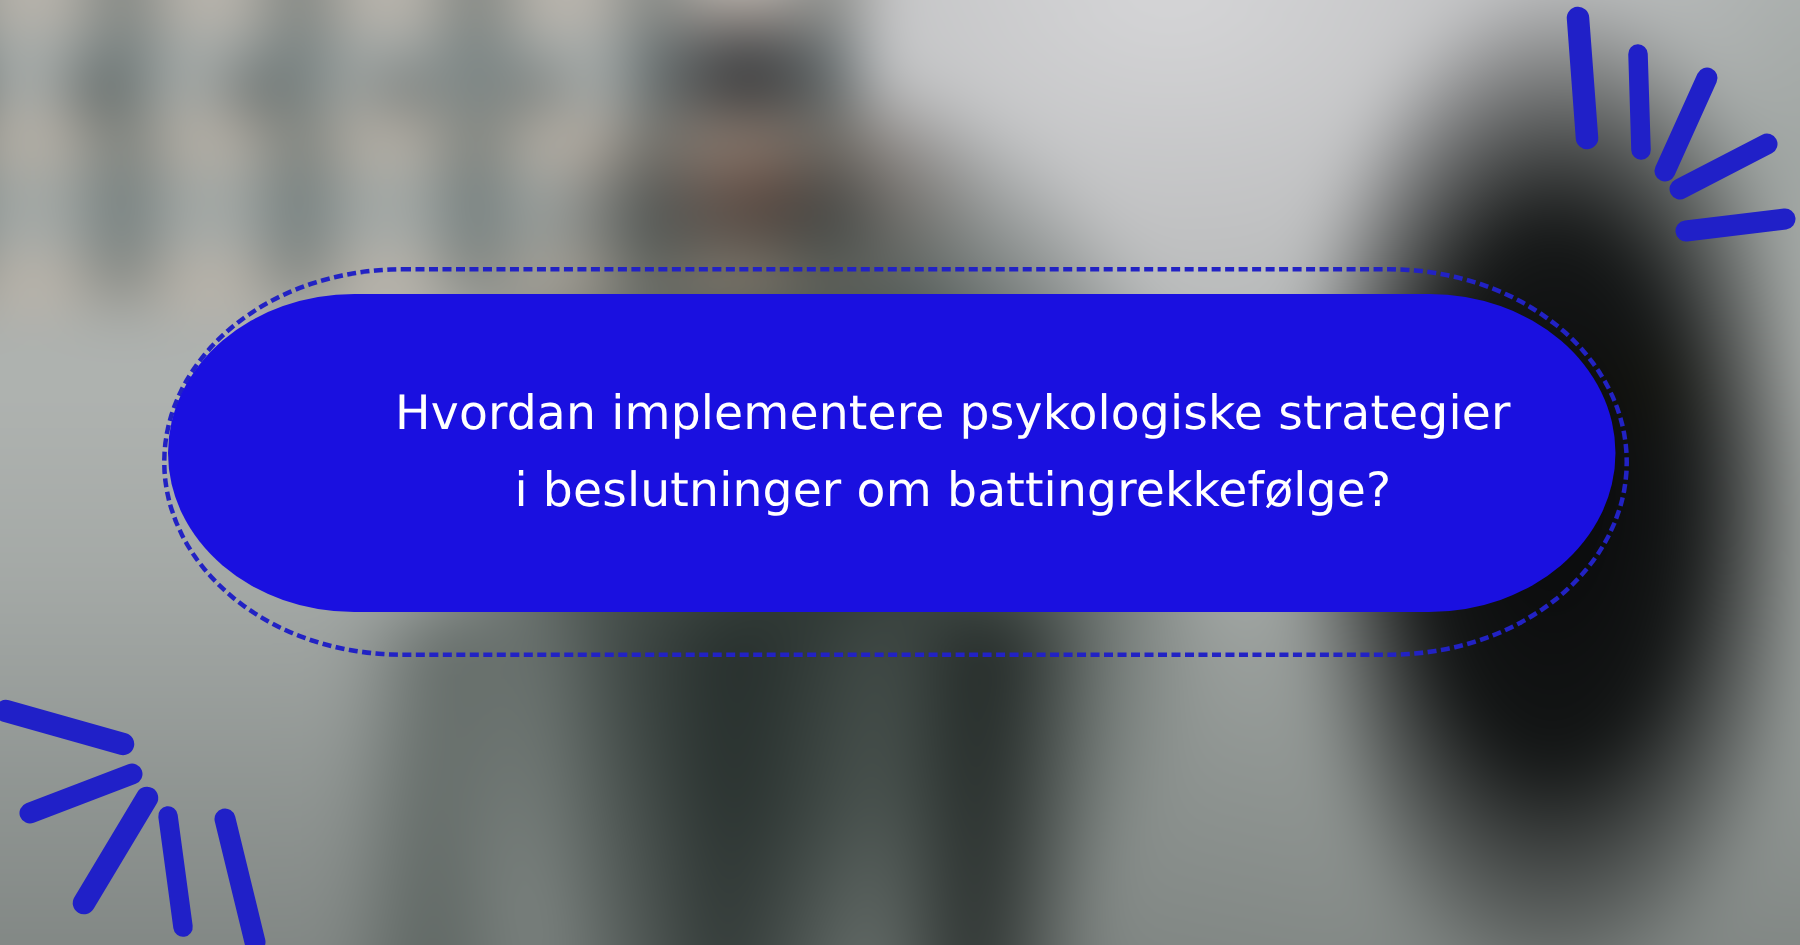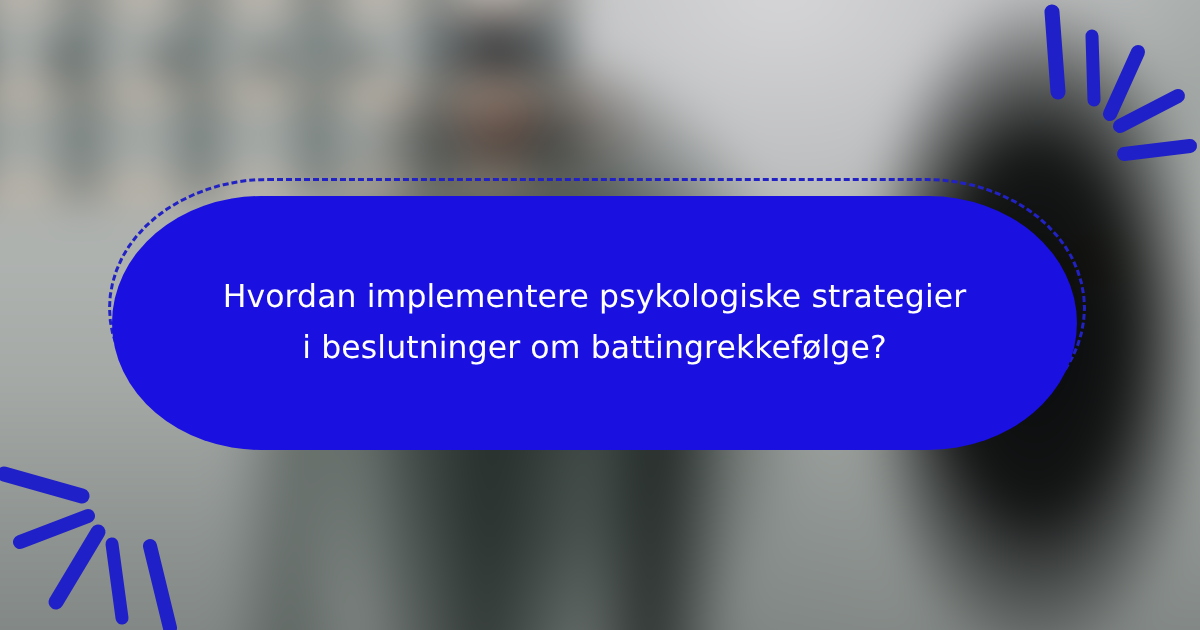--- a/index.html
+++ b/index.html
@@ -109,26 +109,26 @@
     box-sizing: border-box;
     pointer-events: none;
   }
 
   
   #headline-card {
     position: absolute;
     left: 112px;
     top: 196px;
     width: 965px;
-    height: 254px;
+    height: 212px;
     background: #1a10e0;
     border-radius: 150px / 128px;
     display: flex;
     align-items: center;
-    justify-content: center;
+    justify-content: flex-end;
     box-sizing: border-box;
     padding: 0 70px;
   }
   #headline-text {
     color: #ffffff;
     font-size: 31.5px;
     line-height: 1.62;
     text-align: center;
     letter-spacing: 0.1px;
     font-weight: 400;

